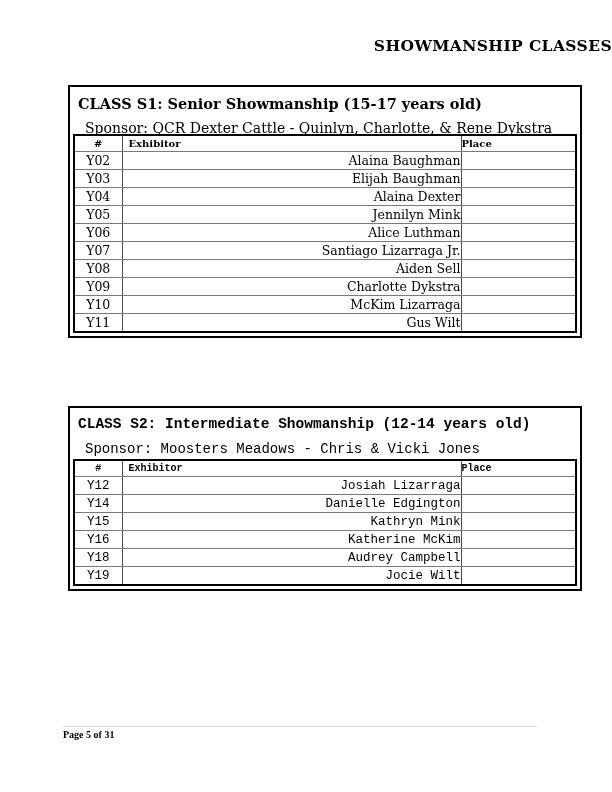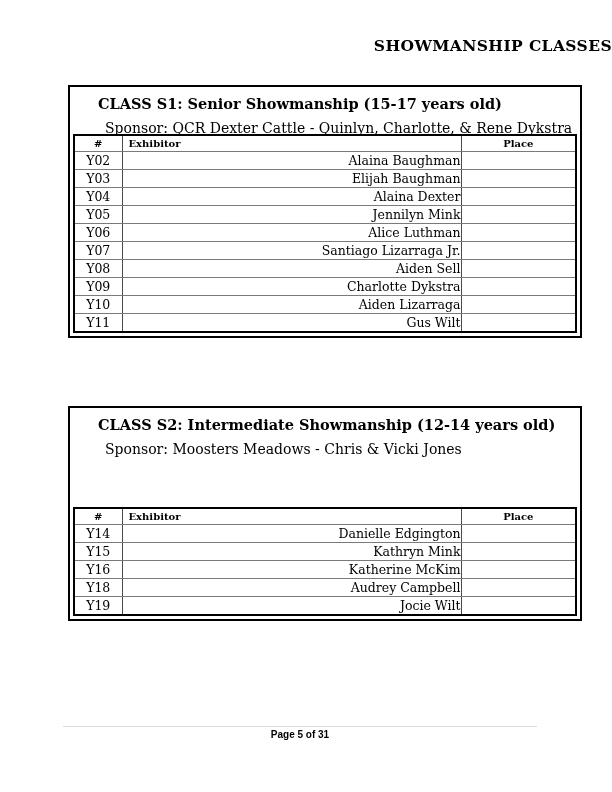--- a/index.html
+++ b/index.html
@@ -20,24 +20,23 @@
     font-weight: bold;
     letter-spacing: 0.4px;
   }
 
   .class-section {
     position: absolute;
     left: 68px; width: 514px;
     border: 2px solid #000000;
     box-sizing: border-box;
     background: #ffffff;
-    padding-left: 20px;
   }
   .section-s1 { top: 85px;  height: 253px; }
-  .section-s2 { top: 406px; height: 215px; }
+  .section-s2 { top: 406px; height: 185px; font-family: Liberation Mono, monospace; }
 
   .class-title {
     margin: 8px 8px 0 8px;
     font-size: 14.5px;
     font-weight: bold;
     white-space: nowrap;
     line-height: 17px;
   }
   .class-sponsor {
     margin: 8px 8px 0 15px;
@@ -70,33 +69,33 @@
   }
   .roster td {
     height: 17px;
     font-size: 12.5px;
     vertical-align: middle;
   }
   .col-number   { width: 48px; }
   .col-place    { width: 115px; }
   .cell-number  { text-align: center; }
   .cell-exhibitor { text-align: right; padding-left: 6px !important; }
-  .cell-place   { text-align: center; }
+  .cell-place   { text-align: left; }
   th.cell-exhibitor { text-align: left; }
 
   .footer-rule {
     position: absolute;
     top: 726px; left: 63px; width: 474px;
     border-top: 1.5px solid #dcdcdc;
   }
   .footer-text {
     position: absolute;
     top: 729px; left: 63px; width: 474px;
-    text-align: center;
-    font-family: Liberation Sans, sans-serif;
+    text-align: left;
+    font-family: Liberation Serif, serif;
     font-weight: bold;
     font-size: 10px;
   }
 </style>
 </head>
 <body>
 
 <div class="doc-title">SHOWMANSHIP CLASSES</div>
 
 <div class="class-section section-s1">
@@ -151,21 +150,21 @@
           <td class="cell-exhibitor">Aiden Sell</td>
           <td class="cell-place"></td>
         </tr>
         <tr>
           <td class="cell-number">Y09</td>
           <td class="cell-exhibitor">Charlotte Dykstra</td>
           <td class="cell-place"></td>
         </tr>
         <tr>
           <td class="cell-number">Y10</td>
-          <td class="cell-exhibitor">Aiden Lizarraga</td>
+          <td class="cell-exhibitor">McKim Lizarraga</td>
           <td class="cell-place"></td>
         </tr>
         <tr>
           <td class="cell-number">Y11</td>
           <td class="cell-exhibitor">Gus Wilt</td>
           <td class="cell-place"></td>
         </tr>
       </tbody>
   </table>
 </div>
@@ -181,20 +180,25 @@
       </colgroup>
     <thead>
       <tr>
         <th class="cell-number">#</th>
         <th class="cell-exhibitor">Exhibitor</th>
         <th class="cell-place">Place</th>
       </tr>
     </thead>
     <tbody>
         <tr>
+          <td class="cell-number">Y12</td>
+          <td class="cell-exhibitor">Josiah Lizarraga</td>
+          <td class="cell-place"></td>
+        </tr>
+        <tr>
           <td class="cell-number">Y14</td>
           <td class="cell-exhibitor">Danielle Edgington</td>
           <td class="cell-place"></td>
         </tr>
         <tr>
           <td class="cell-number">Y15</td>
           <td class="cell-exhibitor">Kathryn Mink</td>
           <td class="cell-place"></td>
         </tr>
         <tr>

